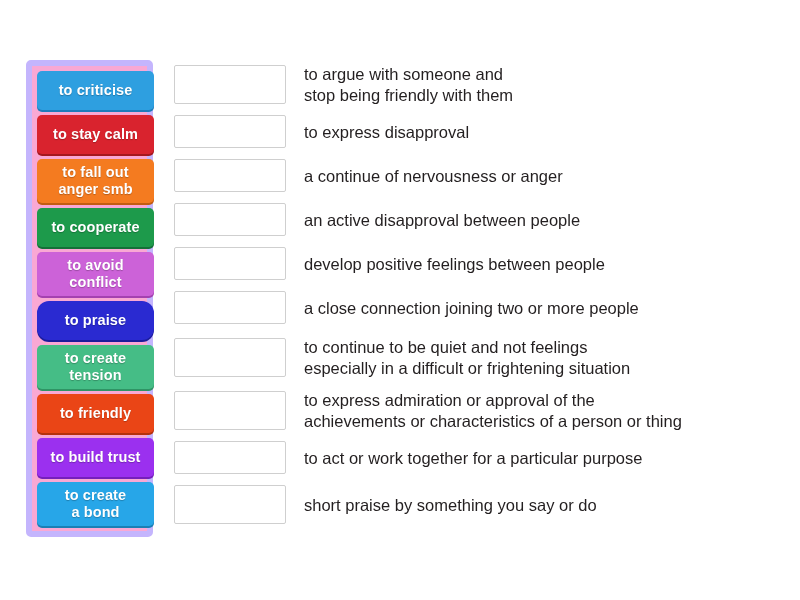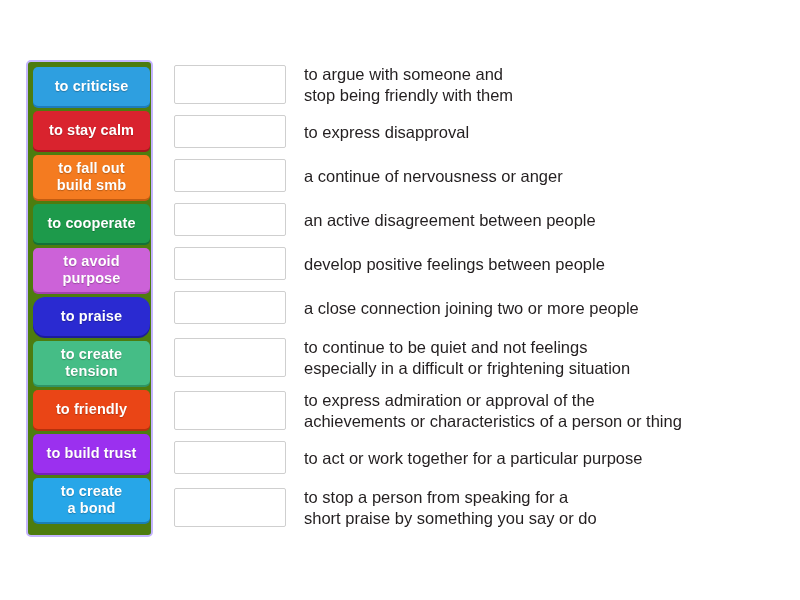--- a/index.html
+++ b/index.html
@@ -23,23 +23,23 @@
     height: 600px;
   }
 
   
   #tiles-panel {
     position: absolute;
     left: 26px;
     top: 60px;
     width: 127px;
     height: 477px;
-    border: 2px solid #c4b5fd;
+    border: 6px solid #c4b5fd;
     border-radius: 5px;
-    background: #4d7c0f;
+    background: #f9a8d4;
     box-sizing: border-box;
     padding: 5px 5px;
   }
 
   .tile {
     position: relative;
     width: 117px;
     margin: 0 auto 5px auto;
     border-radius: 5px;
     box-sizing: border-box;
@@ -111,32 +111,32 @@
         </div>
       </div>
       <div class="tile h1" style="background: rgb(217, 35, 46); box-shadow: rgb(164, 23, 31) 0px 2px 0px;">
         <div>
           <span class="tline">to stay calm</span>
         </div>
       </div>
       <div class="tile h2" style="background: rgb(244, 123, 32); box-shadow: rgb(194, 92, 17) 0px 2px 0px; text-align: center;">
         <div>
           <span class="tline">to fall out</span>
-          <span class="tline">build smb</span>
+          <span class="tline">anger smb</span>
         </div>
       </div>
       <div class="tile h1" style="background: rgb(29, 154, 75); box-shadow: rgb(20, 112, 56) 0px 2px 0px;">
         <div>
           <span class="tline">to cooperate</span>
         </div>
       </div>
       <div class="tile h2" style="background: rgb(204, 98, 216); box-shadow: rgb(164, 65, 176) 0px 2px 0px;">
         <div>
           <span class="tline">to avoid</span>
-          <span class="tline strong">purpose</span>
+          <span class="tline strong">conflict</span>
         </div>
       </div>
       <div class="tile h1" style="background: rgb(42, 42, 209); box-shadow: rgb(28, 28, 156) 0px 2px 0px; border-radius: 12px;">
         <div>
           <span class="tline">to praise</span>
         </div>
       </div>
       <div class="tile h2" style="background: rgb(69, 189, 134); box-shadow: rgb(47, 148, 101) 0px 2px 0px;">
         <div>
           <span class="tline">to create</span>
@@ -177,21 +177,21 @@
       </div>
       <div class="row">
         <div class="dropzone"></div>
         <div class="definition">
           <span class="dline">a continue of nervousness or anger</span>
         </div>
       </div>
       <div class="row">
         <div class="dropzone"></div>
         <div class="definition">
-          <span class="dline">an active disagreement between people</span>
+          <span class="dline">an active disapproval between people</span>
         </div>
       </div>
       <div class="row">
         <div class="dropzone"></div>
         <div class="definition">
           <span class="dline">develop positive feelings between people</span>
         </div>
       </div>
       <div class="row">
         <div class="dropzone"></div>
@@ -215,19 +215,18 @@
       </div>
       <div class="row">
         <div class="dropzone"></div>
         <div class="definition">
           <span class="dline">to act or work together for a particular purpose</span>
         </div>
       </div>
       <div class="row tight">
         <div class="dropzone tall"></div>
         <div class="definition">
-          <span class="dline">to stop a person from speaking for a</span>
           <span class="dline">short praise by something you say or do</span>
         </div>
       </div>
     </div>
 
 </div>
 
 </body></html>

